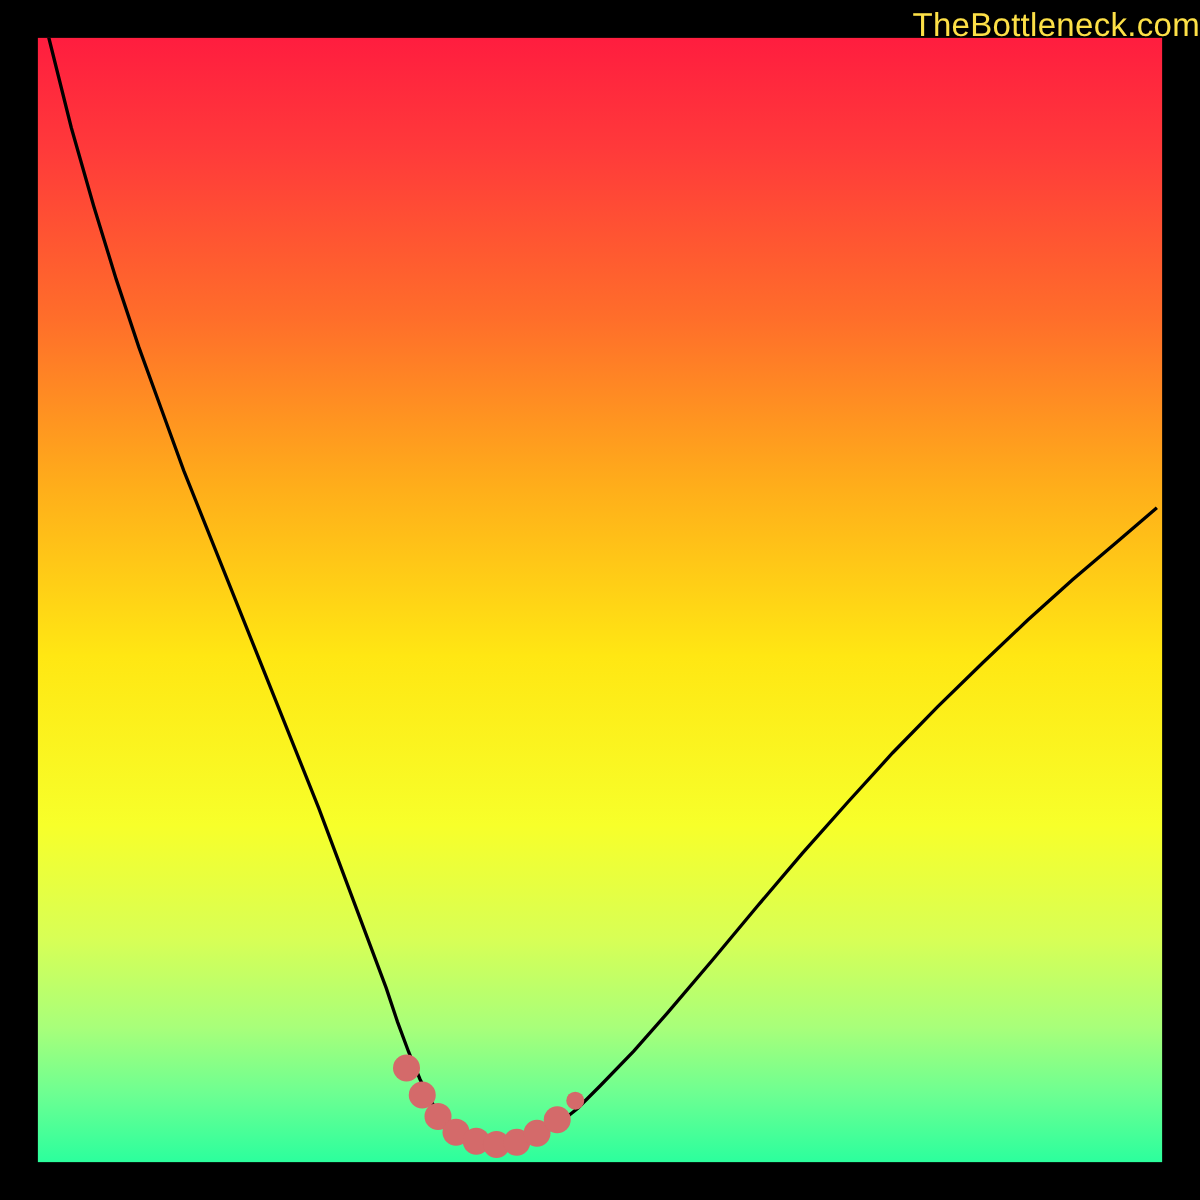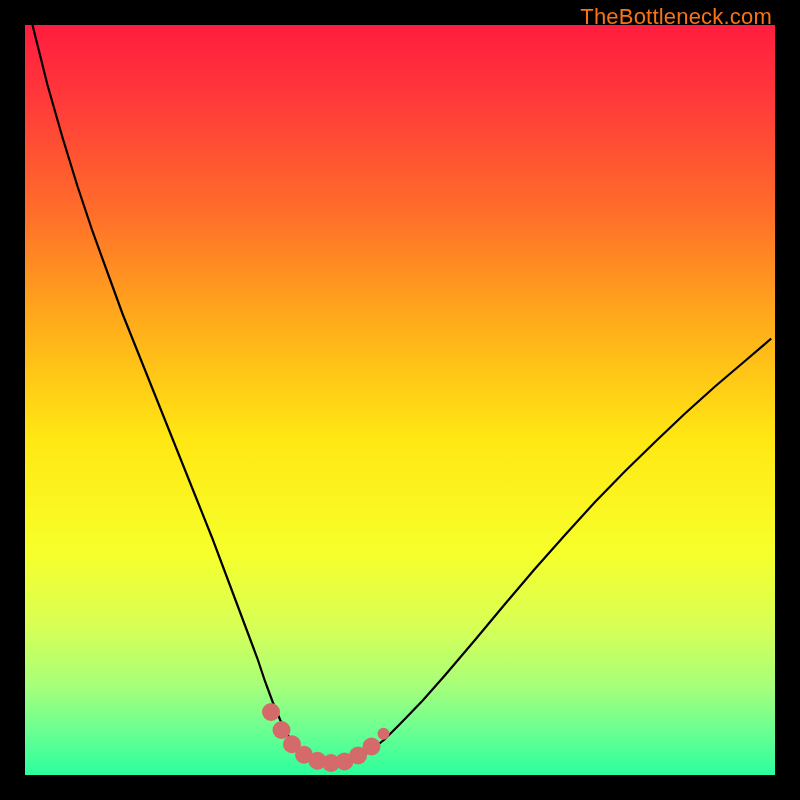--- a/index.html
+++ b/index.html
@@ -23,22 +23,22 @@
     position: absolute;
     left: 25px;
     top: 25px;
     width: 750px;
     height: 750px;
     overflow: hidden;
   }
   .watermark {
     position: absolute;
     top: 4px;
-    right: 28px;
-    color: #f97316;
+    right: 0;
+    color: #fde047;
     font-size: 22px;
     font-weight: 500;
     letter-spacing: 0.2px;
     font-family: Arial, Helvetica, sans-serif;
     user-select: none;
   }
   svg {
     display: block;
   }
 </style>

